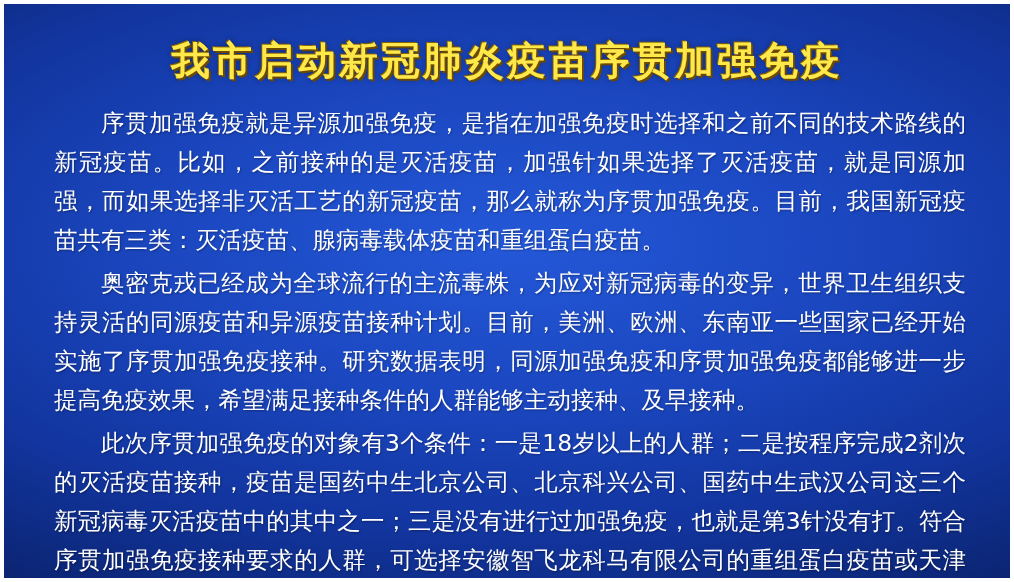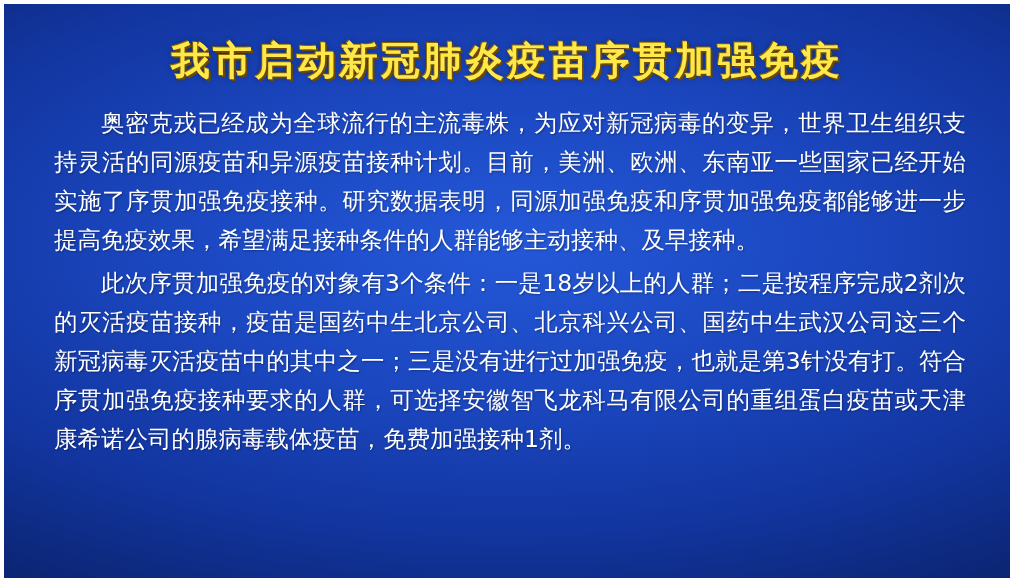--- a/index.html
+++ b/index.html
@@ -67,16 +67,17 @@
 </style>
 </head>
 <body>
 
 <div id="slide">
   <div id="frame"></div>
 
   <div id="title">我市启动新冠肺炎疫苗序贯加强免疫</div>
 
   <div id="body">
+    <p class="para">序贯加强免疫就是异源加强免疫，是指在加强免疫时选择和之前不同的技术路线的新冠疫苗。比如，之前接种的是灭活疫苗，加强针如果选择了灭活疫苗，就是同源加强，而如果选择非灭活工艺的新冠疫苗，那么就称为序贯加强免疫。目前，我国新冠疫苗共有三类：灭活疫苗、腺病毒载体疫苗和重组蛋白疫苗。</p>
     <p class="para">奥密克戎已经成为全球流行的主流毒株，为应对新冠病毒的变异，世界卫生组织支持灵活的同源疫苗和异源疫苗接种计划。目前，美洲、欧洲、东南亚一些国家已经开始实施了序贯加强免疫接种。研究数据表明，同源加强免疫和序贯加强免疫都能够进一步提高免疫效果，希望满足接种条件的人群能够主动接种、及早接种。</p>
     <p class="para">此次序贯加强免疫的对象有3个条件：一是18岁以上的人群；二是按程序完成2剂次的灭活疫苗接种，疫苗是国药中生北京公司、北京科兴公司、国药中生武汉公司这三个新冠病毒灭活疫苗中的其中之一；三是没有进行过加强免疫，也就是第3针没有打。符合序贯加强免疫接种要求的人群，可选择安徽智飞龙科马有限公司的重组蛋白疫苗或天津康希诺公司的腺病毒载体疫苗，免费加强接种1剂。</p>
   </div>
 </div>
 
 </body></html>

